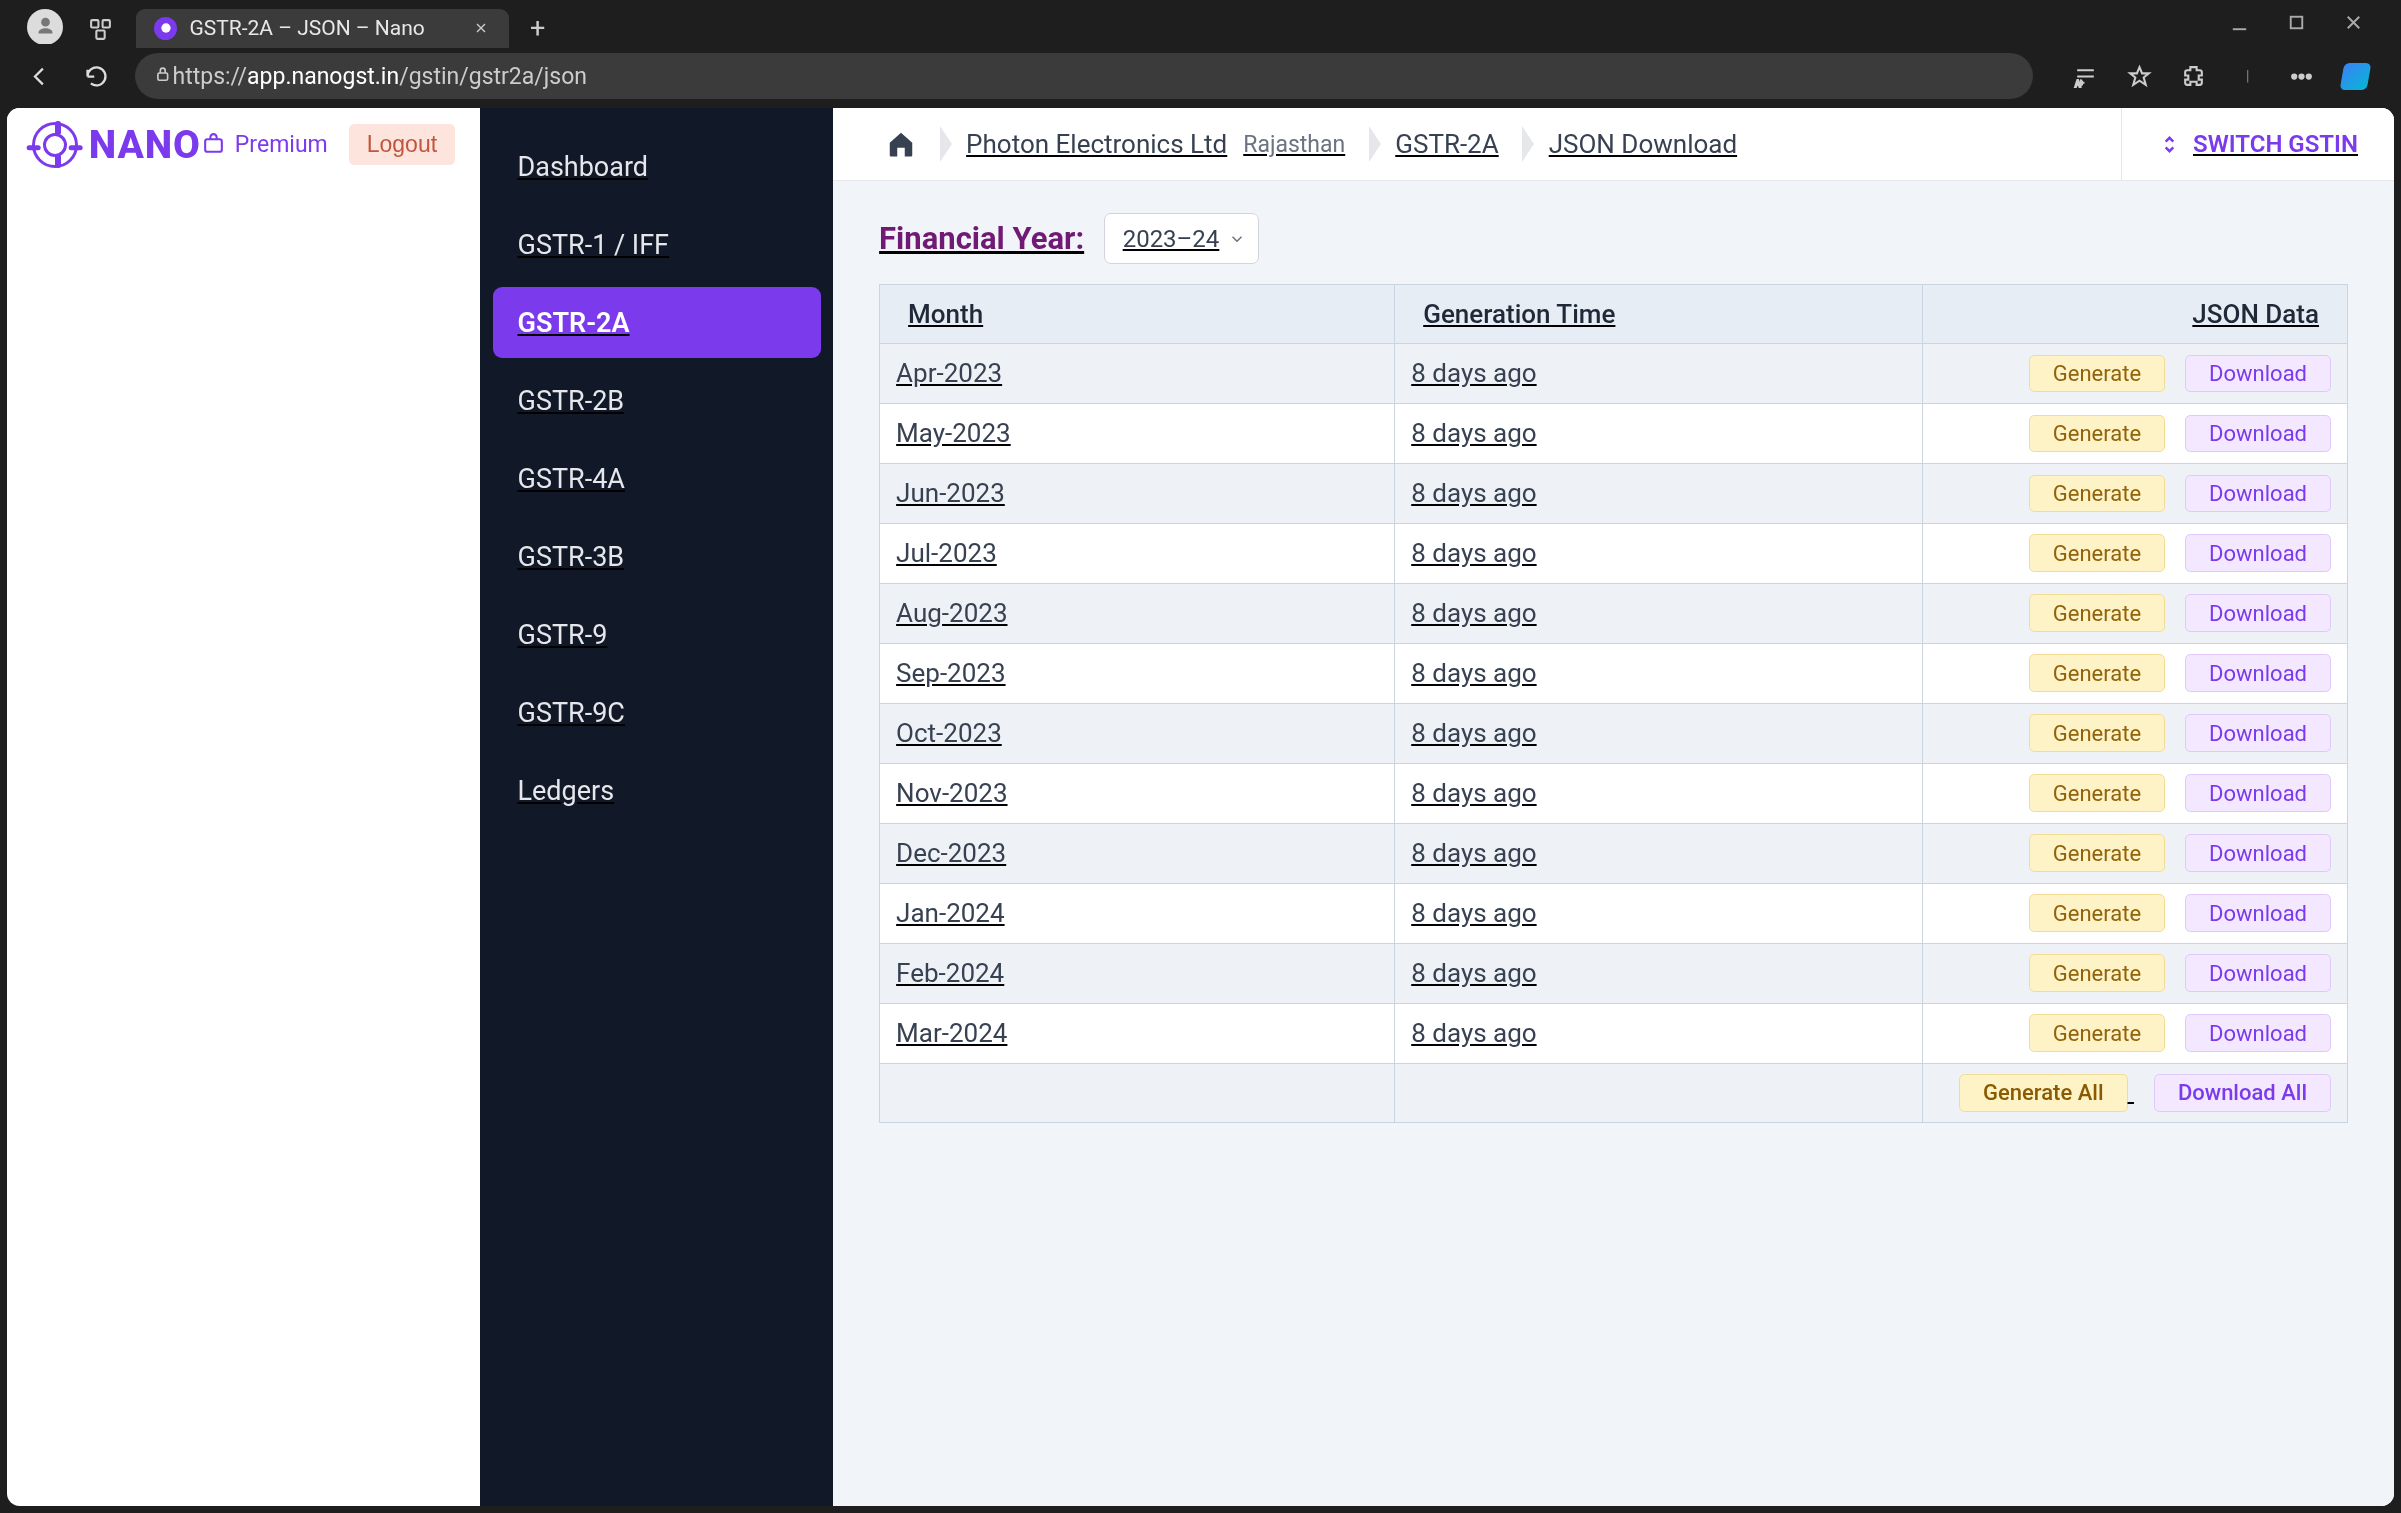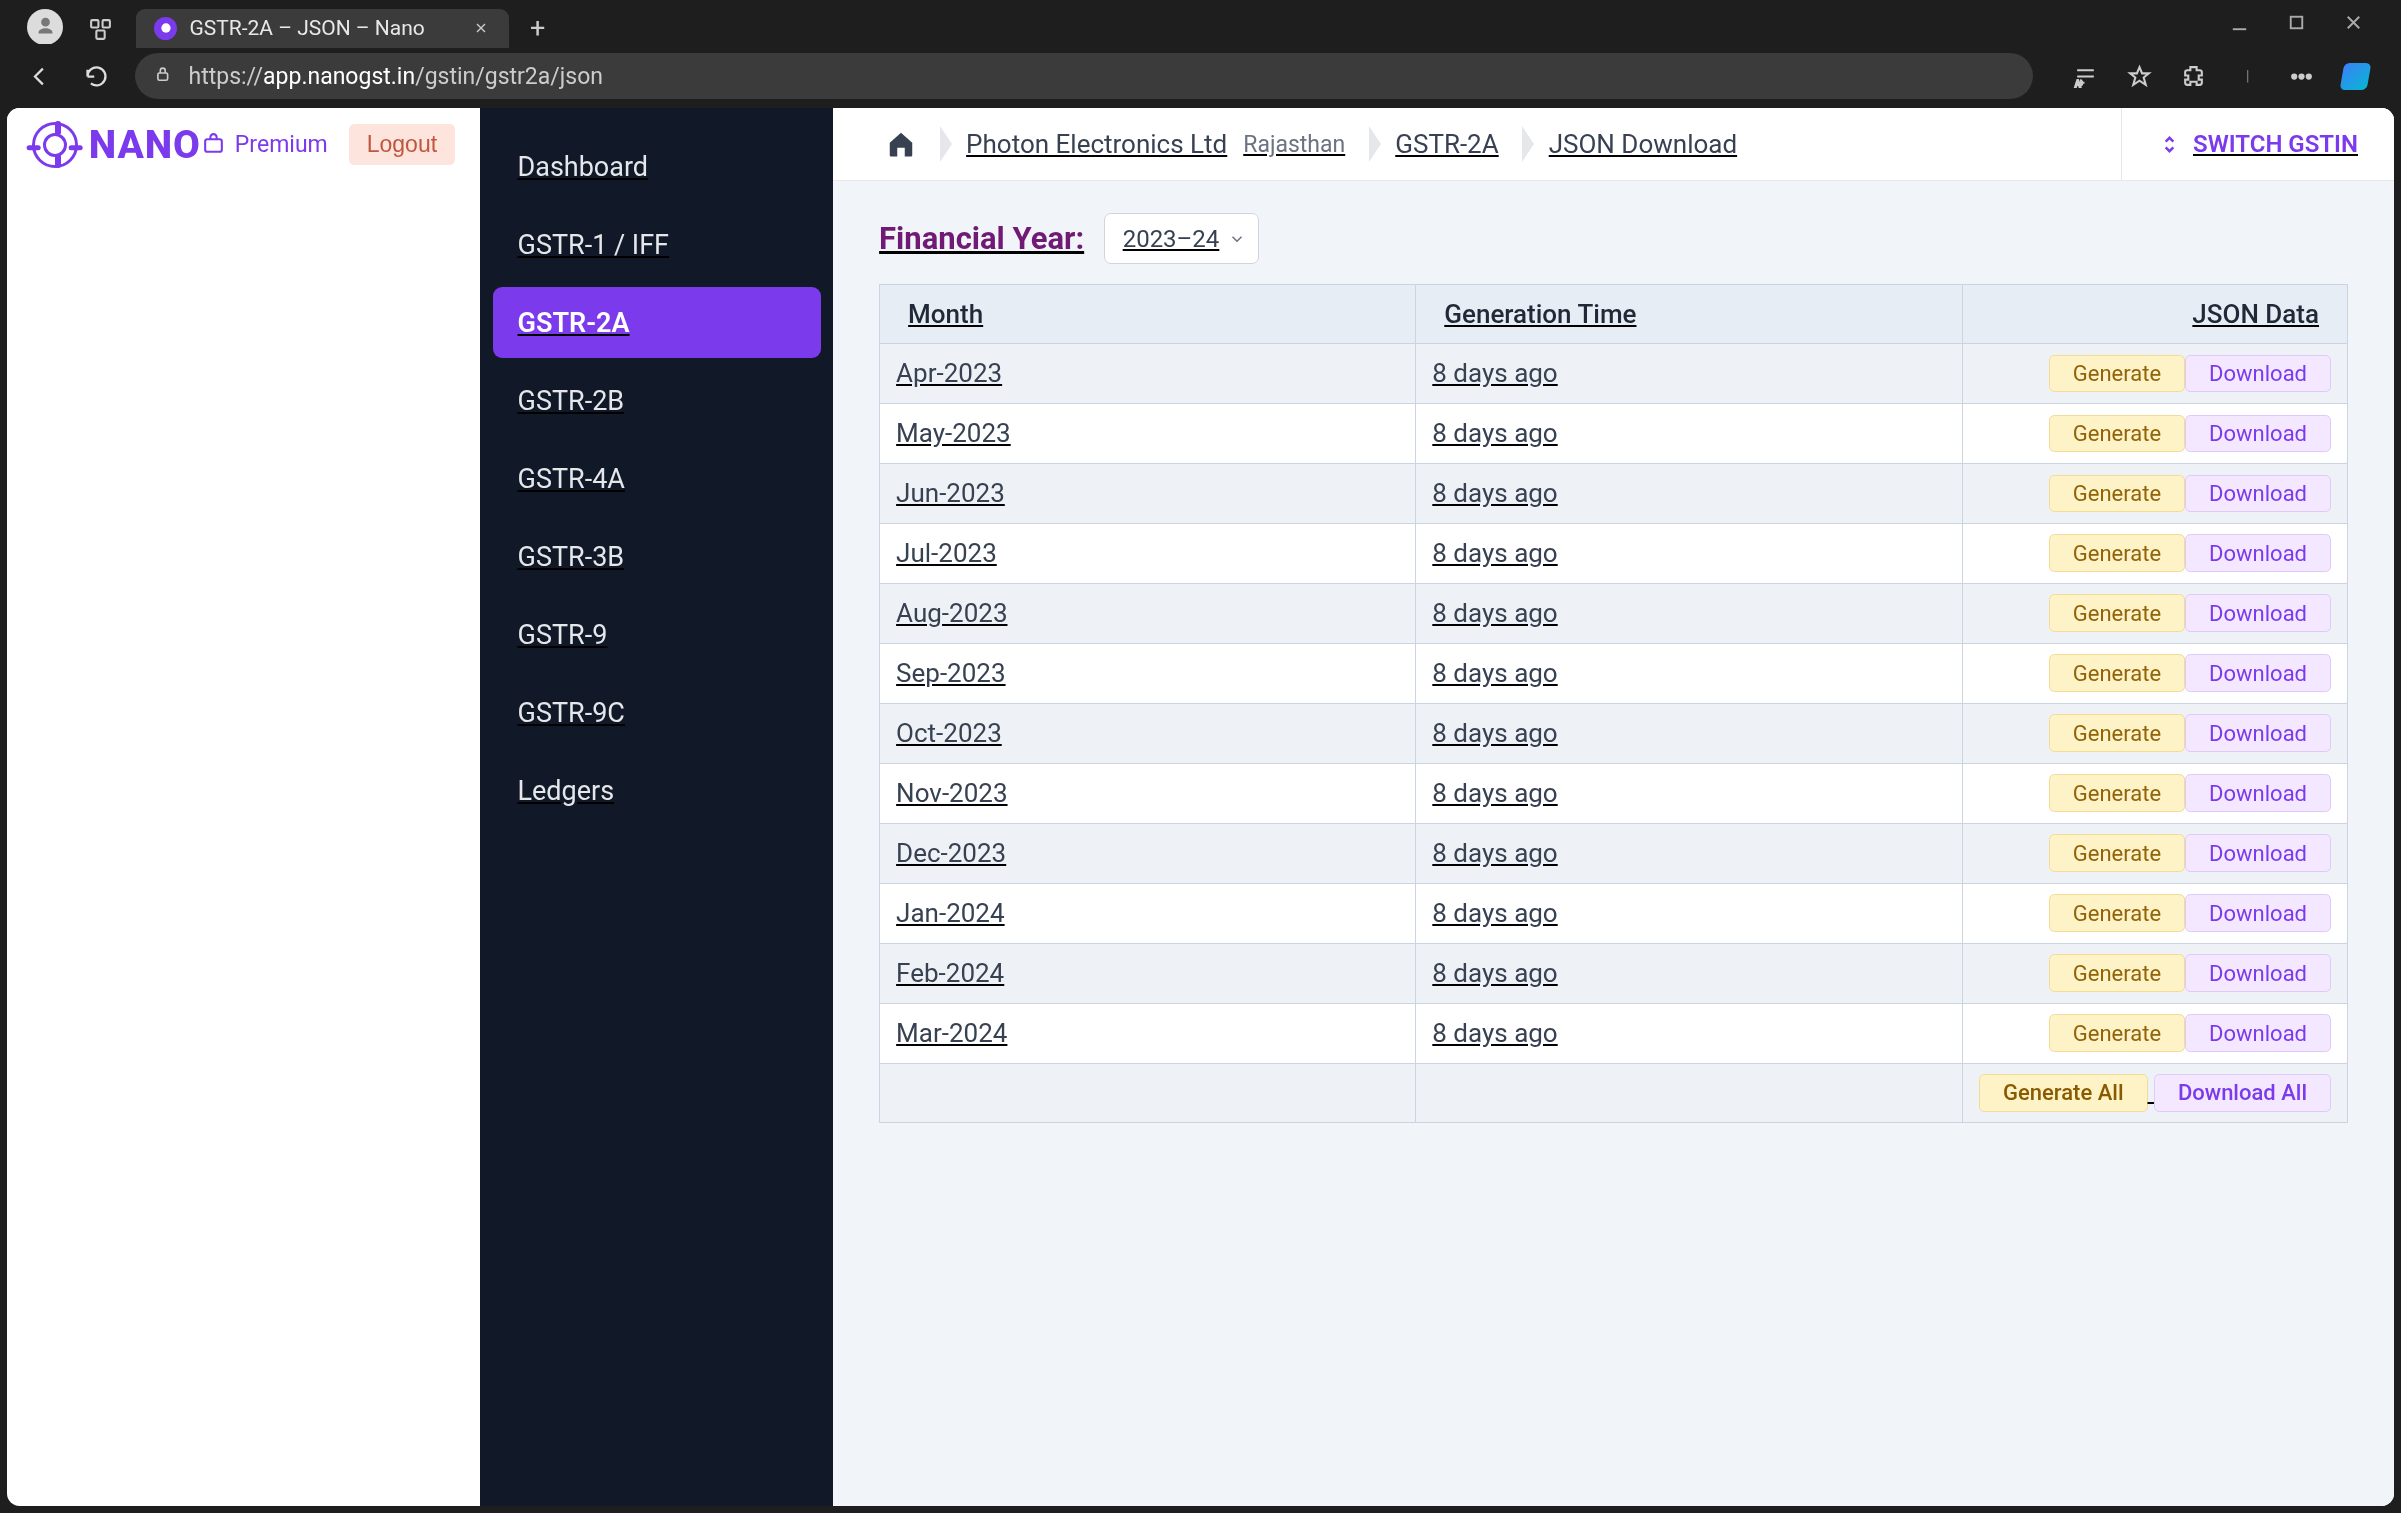--- a/index.html
+++ b/index.html
@@ -104,21 +104,20 @@
   }
   .nav-btn svg { width: 27px; height: 27px; stroke: #ddd; fill:none; stroke-width:2; }
   .addressbar {
     flex: 1;
     height: 46px;
     background: #3b3b3b;
     border-radius: 23px;
     display:flex;
     align-items:center;
     padding: 0 18px;
-    gap: 16px;
     color: #ccc;
     font-size: 23px;
   }
   .addressbar .lock svg { width:19.5px;height:19.5px;stroke:#ccc;fill:none;stroke-width:2; }
   .addressbar .url { color: #ccc; }
   .addressbar .url .host { color: #fff; }
   .addr-right {
     display:flex; gap:27px; align-items:center; padding: 0 10.7px 0 18px;
   }
   .addr-right .icon { width:27px;height:27px;color:#ccc;display:flex;align-items:center;justify-content:center; }
@@ -252,21 +251,21 @@
   table.grid td {
     font-size:26px; padding:10.7px 16px; border:0.9px solid #cbd5e1;
     color:#374151;
   }
   table.grid tbody tr:nth-child(odd){ background:#eef2f7; }
   table.grid tbody tr:nth-child(even){ background:#fff; }
   .gen-time { color:#6b7280; }
   .btns { text-align:right; white-space:nowrap; }
   .btn {
     display:inline-block; font-size:22px; padding:5.3px 23px;
-    border-radius:5.3px; border:0.9px solid; margin-left:0; cursor:pointer;
+    border-radius:5.3px; border:0.9px solid; margin-left:20px; cursor:pointer;
   }
   .btn-gen { background:#fef3c7; border-color:#f2dc95; color:#92630a; }
   .btn-dl  { background:#f3e8ff; border-color:#e0c8fa; color:#7c3aed; }
   tfoot td { background:#eef2f7; }
   .btn-gen-all { background:#fef3c7;border-color:#f2dc95;color:#8a5a00;font-weight:500;}
   .btn-dl-all  { background:#f3e8ff;border-color:#e0c8fa;color:#7c3aed;font-weight:500;}
 </style>
 </head>
 <body>
 

